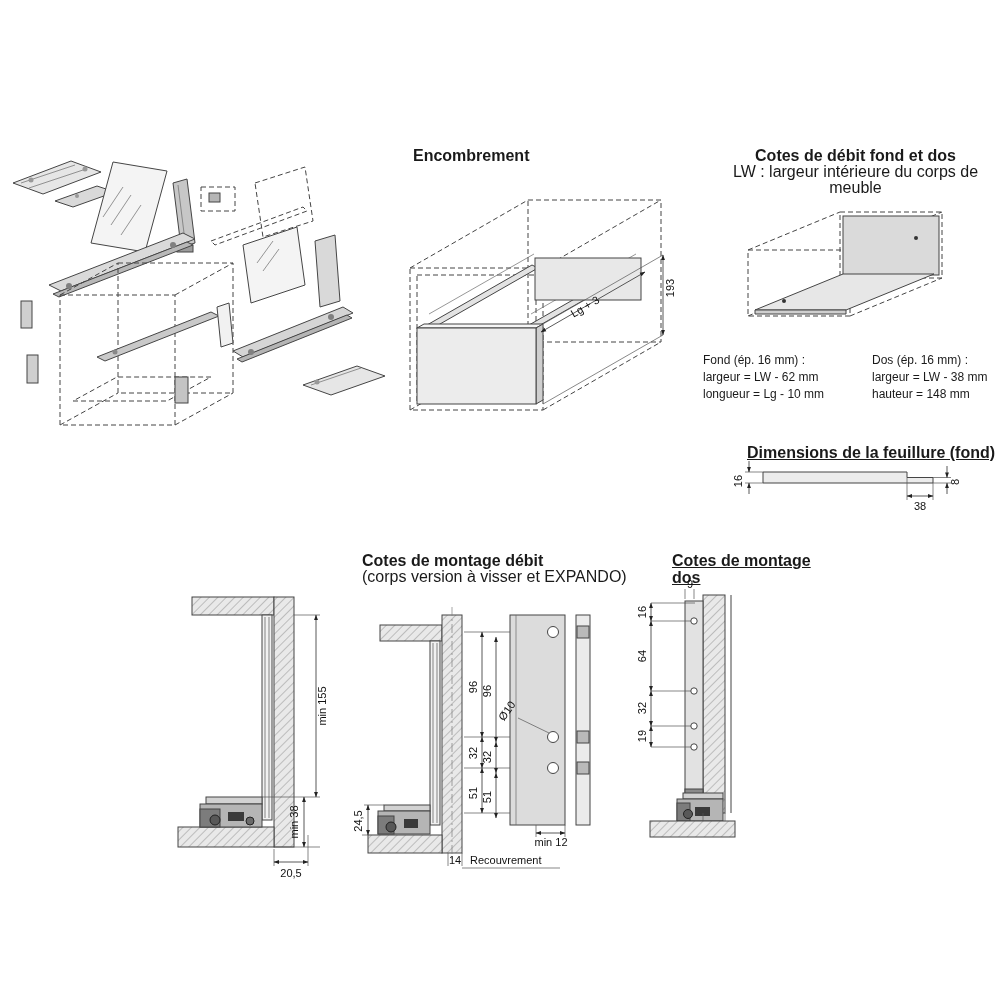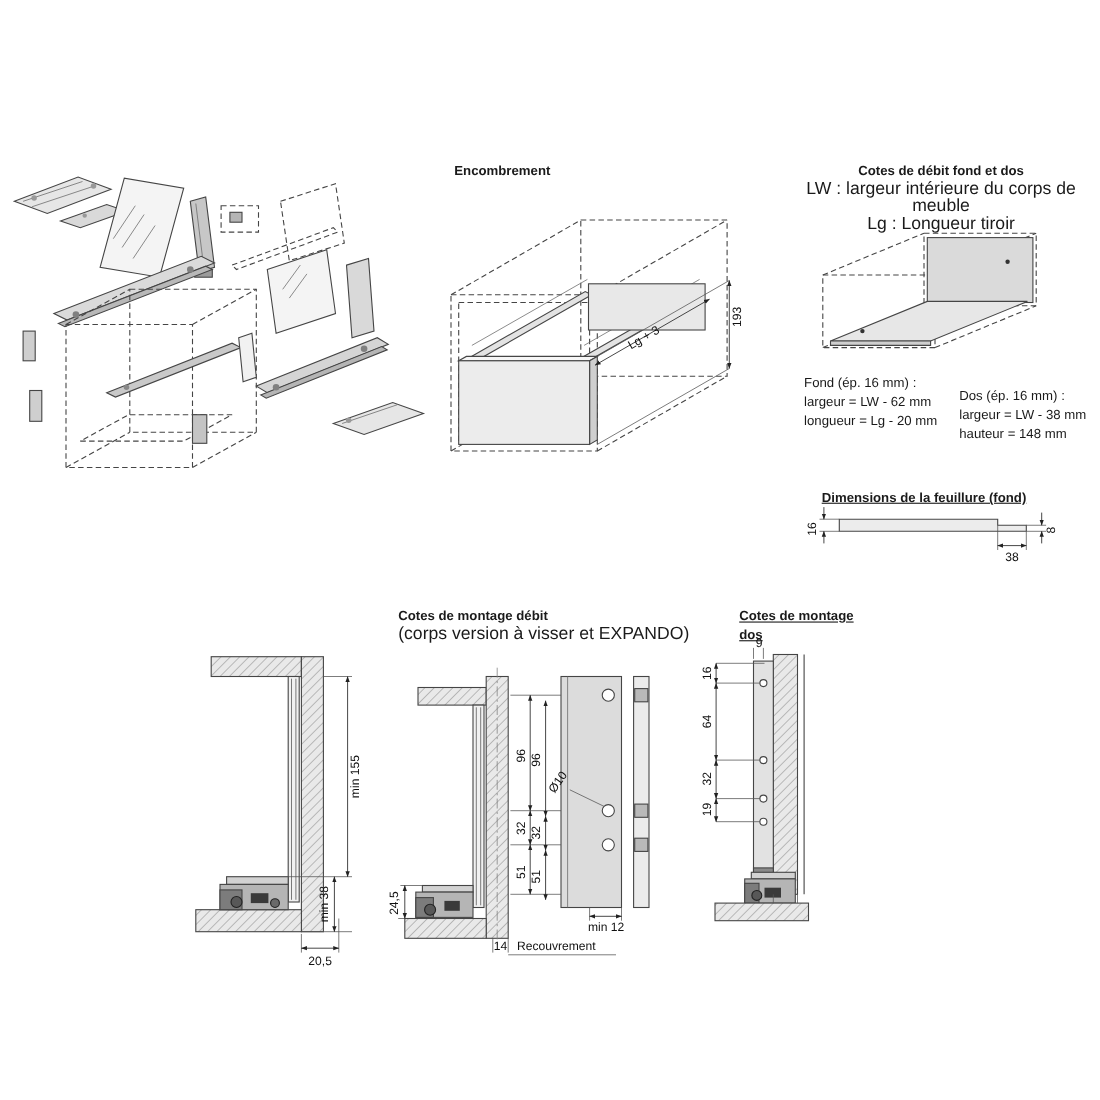--- a/index.html
+++ b/index.html
@@ -2,21 +2,21 @@
 <html><head>
 <meta charset="utf-8">
 <style>
   * { box-sizing: border-box; }
   html, body { margin: 0; padding: 0; background: #fff; }
   #sheet {
     position: relative; width: 1000px; height: 1000px; background: #ffffff;
     font-family: "Liberation Sans", sans-serif; color: #1a1a1a; overflow: hidden;
   }
   .abs { position: absolute; }
-  .sec-title { font-size: 12px; font-weight: bold; line-height: 17px; }
+  .sec-title { font-size: 16px; font-weight: bold; line-height: 17px; }
   .legend { font-size: 16px; font-weight: normal; line-height: 16px; }
   .note { font-size: 12px; line-height: 17px; }
   svg { display: block; overflow: visible; }
   svg text { font-family: "Liberation Sans", sans-serif; font-size: 11px; fill: #111; }
   .ln   { stroke: #454545; stroke-width: 1; }
   .thin { stroke: #6a6a6a; stroke-width: 0.7; }
   .dash { stroke-dasharray: 5 3; }
   .cl   { stroke: #808080; stroke-width: 0.7; stroke-dasharray: 9 3 2 3; fill: none; }
   .ext  { stroke: #555; stroke-width: 0.7; fill: none; }
   .dim  { stroke: #2e2e2e; stroke-width: 0.8; fill: none;
@@ -152,21 +152,20 @@
     </g>
     <g>
       <line class="dim" x1="146" y1="174" x2="250" y2="114"></line>
       <text x="192" y="152" text-anchor="middle" transform="rotate(-30 192 152)">Lg + 3</text>
     </g>
   </svg>
 
   <div class="abs" style="left:718px; top:147px; width:275px;text-align:center;">
     <div class="sec-title">Cotes de débit fond et dos</div>
     <div class="legend">LW : largeur intérieure du corps de meuble</div>
-    <div class="legend">Lg : Longueur tiroir</div>
   </div>
 
   <svg class="abs" style="left:700px; top:198px;" width="290" height="152" viewBox="0 0 290 152">
     <g fill="none">
       <rect class="ln dash" x="48" y="52" width="102" height="66"></rect>
       <rect class="ln dash" x="140" y="14" width="102" height="66"></rect>
       <line class="ln dash" x1="48" y1="52" x2="140" y2="14"></line>
       <line class="ln dash" x1="150" y1="52" x2="242" y2="14"></line>
       <line class="ln dash" x1="48" y1="118" x2="140" y2="80"></line>
       <line class="ln dash" x1="150" y1="118" x2="242" y2="80"></line>
@@ -175,24 +174,24 @@
       <rect class="ln" x="143" y="18" width="96" height="59" fill="#dadada"></rect>
     </g>
     <g>
       <polygon class="ln" points="55,112 146,112 234,76 143,76" fill="#e7e7e7"></polygon>
       <polygon class="ln" points="55,112 146,112 146,116 55,116" fill="#cfcfcf"></polygon>
     </g>
     <circle cx="84" cy="103" r="2" fill="#333"></circle>
     <circle cx="216" cy="40" r="2" fill="#333"></circle>
   </svg>
 
-  <div class="abs note" style="left:703px; top:340px; width:165px;margin-left:28px;">
+  <div class="abs note" style="left:703px; top:352px; width:165px;">
     <div>Fond (ép. 16 mm) :</div>
     <div>largeur = LW - 62 mm</div>
-    <div>longueur = Lg - 20 mm</div>
+    <div>longueur = Lg - 10 mm</div>
   </div>
   <div class="abs note" style="left:872px; top:352px; width:130px;">
     <div>Dos (ép. 16 mm) :</div>
     <div>largeur = LW - 38 mm</div>
     <div>hauteur = 148 mm</div>
   </div>
 
   <div class="abs sec-title" style="left:747px; top:444px;text-decoration:underline;">Dimensions de la feuillure (fond)</div>
 
   <svg class="abs" style="left:735px; top:458px;" width="235" height="62" viewBox="0 0 235 62">

